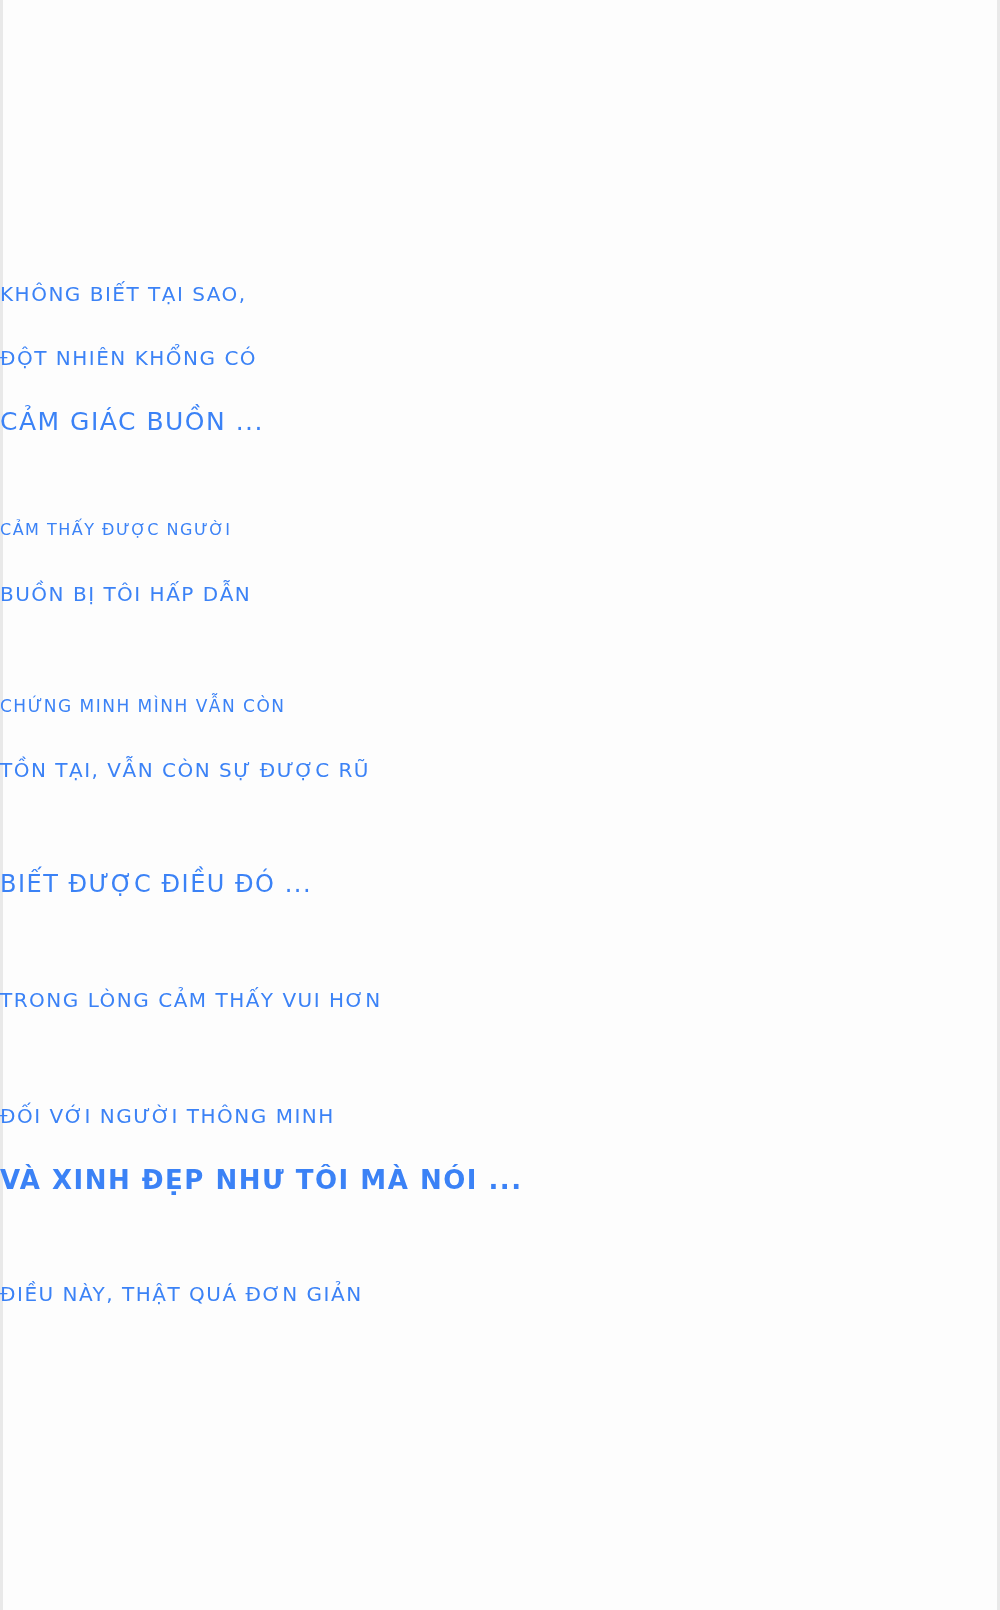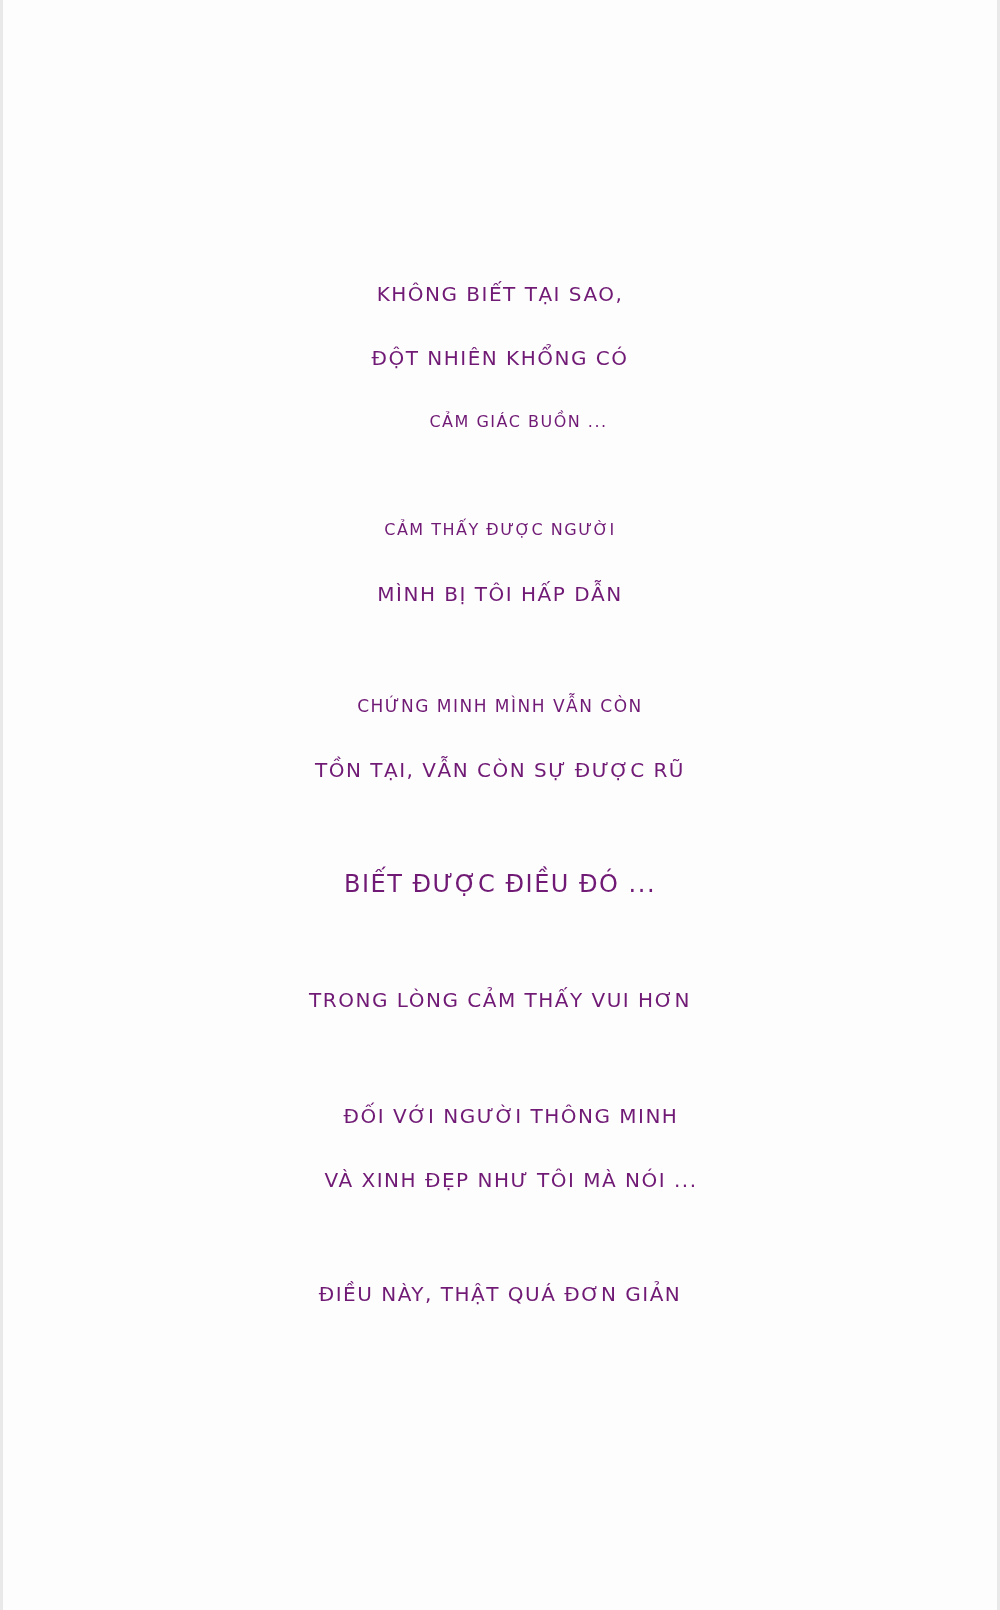--- a/index.html
+++ b/index.html
@@ -36,22 +36,22 @@
     top: 0;
     width: 3px;
     height: 1610px;
     background: #e9e9e9;
   }
   .text-body {
     position: absolute;
     top: 262px;
     left: 0;
     width: 1000px;
-    text-align: center;
-    color: #701a75;
+    text-align: left;
+    color: #3b82f6;
   }
   .block {
     margin: 0 0 34px 0;
   }
   .block:last-child {
     margin-bottom: 0;
   }
   .line {
     font-size: 57px;
     line-height: 64px;
@@ -59,59 +59,59 @@
     font-weight: 400;
     white-space: nowrap;
     font-family: "DejaVu Sans", sans-serif;
   }
   
   .b1 { margin-bottom: 44px; }
   .b2 { margin-bottom: 48px; }
   .b3 { margin-bottom: 50px; }
   .b4 { margin-bottom: 52px; }
   .b5 { margin-bottom: 52px; }
-  .b6 { margin-bottom: 50px; padding-left: 22px; }
+  .b6 { margin-bottom: 50px; }
   .b7 { margin-bottom: 0; }
 </style>
 </head>
 <body>
 
 <div class="page">
   <div class="edge-left"></div>
   <div class="edge-right"></div>
 
   <div class="text-body">
 
     <div class="block b1">
       <div class="line" style="font-size: 20px;">KHÔNG BIẾT TẠI SAO,</div>
       <div class="line" style="font-size: 20px;">ĐỘT NHIÊN KHỔNG CÓ</div>
-      <div class="line" style="font-size: 16px; padding-left: 37px;">CẢM GIÁC BUỒN ...</div>
+      <div class="line" style="font-size: 25px;">CẢM GIÁC BUỒN ...</div>
     </div>
 
     <div class="block b2">
       <div class="line" style="font-size: 16px;">CẢM THẤY ĐƯỢC NGƯỜI</div>
-      <div class="line" style="font-size: 20px;">MÌNH BỊ TÔI HẤP DẪN</div>
+      <div class="line" style="font-size: 20px;">BUỒN BỊ TÔI HẤP DẪN</div>
     </div>
 
     <div class="block b3">
       <div class="line" style="font-size: 17px;">CHỨNG MINH MÌNH VẪN CÒN</div>
       <div class="line" style="font-size: 20px;">TỒN TẠI, VẪN CÒN SỰ ĐƯỢC RŨ</div>
     </div>
 
     <div class="block b4">
       <div class="line" style="font-size: 24px;">BIẾT ĐƯỢC ĐIỀU ĐÓ ...</div>
     </div>
 
     <div class="block b5">
       <div class="line" style="font-size: 20px;">TRONG LÒNG CẢM THẤY VUI HƠN</div>
     </div>
 
     <div class="block b6">
       <div class="line" style="font-size: 20px;">ĐỐI VỚI NGƯỜI THÔNG MINH</div>
-      <div class="line" style="font-size: 20px;">VÀ XINH ĐẸP NHƯ TÔI MÀ NÓI ...</div>
+      <div class="line" style="font-size: 26px; font-weight: bold;">VÀ XINH ĐẸP NHƯ TÔI MÀ NÓI ...</div>
     </div>
 
     <div class="block b7">
       <div class="line" style="font-size: 20px;">ĐIỀU NÀY, THẬT QUÁ ĐƠN GIẢN</div>
     </div>
 
   </div>
 </div>
 
 </body></html>

